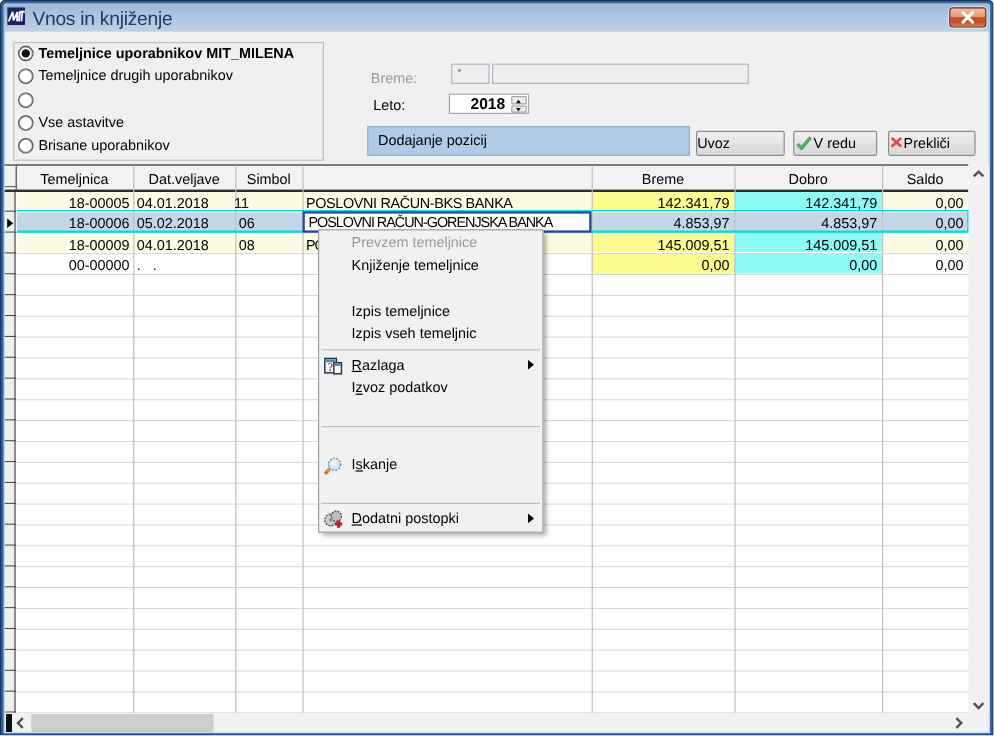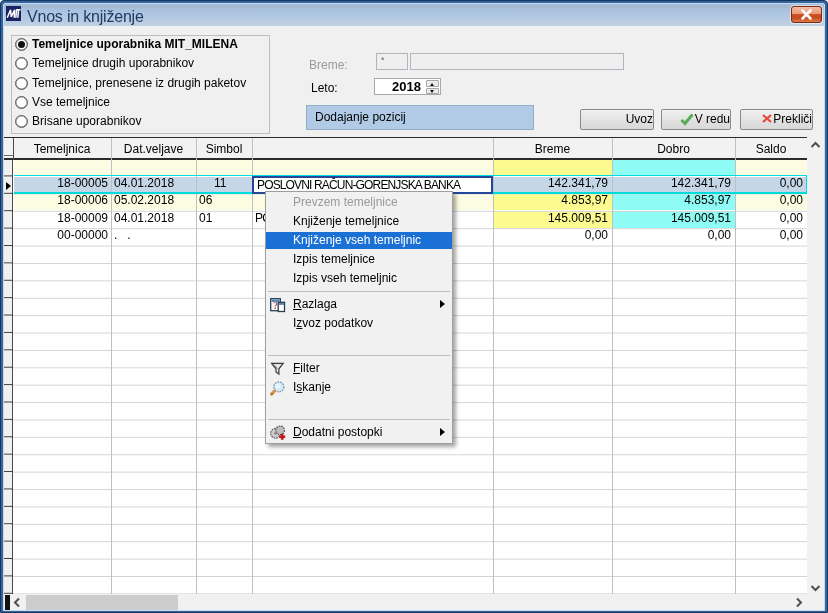--- a/index.html
+++ b/index.html
@@ -19,33 +19,33 @@
 .radio.sel:after{content:"";position:absolute;left:2px;top:2px;width:7px;height:7px;border-radius:50%;background:#111}
 .rlbl{position:absolute;left:20px;white-space:nowrap}
 
 .glabel{color:#9B9B9B}
 #enotaS{position:absolute;left:372px;top:27px;width:32px;height:17px;background:#EFEFEF;border:1px solid #AFB6BD;font-size:9px;color:#666;padding:1px 0 0 4px}
 #enotaL{position:absolute;left:406px;top:27px;width:214px;height:17px;background:#EFEFEF;border:1px solid #AFB6BD}
 #letoBox{position:absolute;left:370px;top:52px;width:67px;height:17px;background:#fff;border:1px solid #A9A9AC;font-weight:bold;font-size:13px;text-align:right;padding:0 19px 0 3px;line-height:16px}
 .sb{position:absolute;left:422px;width:13px;height:6.5px;background:#ECECEC;border:1px solid #A6A6A6;border-radius:1px;box-sizing:border-box}
 .sb:before{content:"";position:absolute;left:3px}.sb.u:before{top:1.5px;border-left:2.8px solid transparent;border-right:2.8px solid transparent;border-bottom:3.2px solid #111}
 .sb.d:before{top:1.5px;border-left:2.8px solid transparent;border-right:2.8px solid transparent;border-top:3.2px solid #111}
-#dodaj{position:absolute;left:302px;top:79px;width:228px;height:25px;background:#B1CBE7;border:1px solid #94AECA;line-height:23px;padding-left:8px}
-.btn{position:absolute;top:83px;height:21px;border:1px solid #8A8A8A;border-radius:2px;background:linear-gradient(180deg,#EFEFEF,#E6E6E6 45%,#E0E0E0 55%,#D9D9D9);text-align:right;line-height:19px}
+#dodaj{position:absolute;left:302px;top:79px;width:269px;height:25px;background:#B1CBE7;border:1px solid #94AECA;line-height:23px;padding-left:8px}
+.btn{position:absolute;top:83px;height:21px;border:1px solid #8A8A8A;border-radius:2px;background:linear-gradient(180deg,#EFEFEF,#E6E6E6 45%,#E0E0E0 55%,#D9D9D9);text-align:left;line-height:19px}
 
 #tbl{position:absolute;left:0px;top:111px;width:820px;height:457px;background:#fff}
 #tblTop{position:absolute;left:0;top:111px;width:803px;height:1.5px;background:#2B2B2B}
 #thead{position:absolute;left:0;top:112px;width:803px;height:21.5px;background:#F2F2F2;border-bottom:2px solid #2B2B2B;box-sizing:border-box}
 .th{position:absolute;top:4px;width:100px;text-align:center}
 .hline{position:absolute;left:9px;top:150.5px;width:794px;height:417.5px;background:linear-gradient(180deg,transparent 0 16.4px,#D4D4D4 16.4px 17.4px);background-size:100% 17.4px}
 .vl{position:absolute;top:112px;height:456px;width:1px;background:#C0C0C0}
 #selcol{position:absolute;left:0;top:133.5px;width:9px;height:434.5px;background:#F0F0F0;border-right:1px solid #4A4A4A}
 #selcolGrid{position:absolute;left:0;top:133.1px;width:9px;height:434.9px;background:linear-gradient(180deg,transparent 0 16.4px,#3A3A3A 16.4px 17.4px);background-size:100% 17.4px}
 .rowbg{position:absolute}
-.cell{position:absolute;white-space:nowrap;overflow:hidden;padding-top:16px;height:33px}
+.cell{position:absolute;white-space:nowrap;overflow:hidden;padding-top:2px;height:33px}
 .num{text-align:right}
 
 #vscroll{position:absolute;left:803px;top:111px;width:17px;height:457px;background:#F1F1F1}
 #hscroll{position:absolute;left:0px;top:569px;width:820px;height:15px;background:#F1F1F1}
 
 #menu{position:absolute;left:265px;top:191px;width:188px;height:253px;background:#F1F1F1;border:1px solid #9E9E9E;box-shadow:3px 3px 4px rgba(0,0,0,0.35);z-index:10}
 .mi{position:absolute;left:0;width:186px;height:19px;line-height:19px}
 .mi .t{position:absolute;left:27px;top:0;white-space:nowrap}
 .mi.dis{color:#9A9A9A}
 .mi.hot{background:#1B70D6;color:#fff;height:17.5px;line-height:17.5px}
@@ -62,27 +62,26 @@
         <path d="M1.2 11.8 L4.6 3.8 M4.6 3.8 L5.2 11 M5.2 11 L8.6 3.8 M8.6 3.8 L8.2 11.8 M10.6 3.8 L9.8 11.8 M10.2 3.8 L14.6 3.8 M12.6 3.8 L11.8 11.8" stroke="#fff" stroke-width="1.5" fill="none"></path>
       </svg></div>
   <div id="title">Vnos in knjiženje</div>
   <div id="closebtn"><svg width="29" height="15" viewBox="0 0 29 15">
         <path d="M10.5 3.5 L18.5 11.5 M18.5 3.5 L10.5 11.5" stroke="#fff" stroke-width="2.6" stroke-linecap="round"></path>
       </svg></div>
 </div>
 <div id="content">
   <div id="groupbox">
     <div class="radio sel" style="top:2px"></div>
-      <div class="rlbl" style="top:1px;font-weight:bold">Temeljnice uporabnika MIT_MILENA</div>
+      <div class="rlbl" style="top:1px;font-weight:bold">Temeljnice uporabnikov MIT_MILENA</div>
     <div class="radio" style="top:21px"></div>
       <div class="rlbl" style="top:20px">Temeljnice drugih uporabnikov</div>
     <div class="radio" style="top:41px"></div>
-      <div class="rlbl" style="top:40px">Temeljnice, prenesene iz drugih paketov</div>
     <div class="radio" style="top:60px"></div>
-      <div class="rlbl" style="top:59px">Vse temeljnice</div>
+      <div class="rlbl" style="top:59px">Vse astavitve</div>
     <div class="radio" style="top:79px"></div>
       <div class="rlbl" style="top:78px">Brisane uporabnikov</div>
   </div>
   <div class="abs glabel" style="left:305px;top:32px">Breme:</div>
   <div id="enotaS">*</div>
   <div id="enotaL"></div>
   <div class="abs" style="left:307px;top:55px">Leto:</div>
   <div id="letoBox">2018</div>
   <div class="sb u" style="top:54px"></div>
   <div class="sb d" style="top:61.5px"></div>
@@ -135,36 +134,36 @@
   <div class="vl" style="left:731px"></div>
 
   <div class="abs" style="left:10px;top:148.6px;width:793px;height:1.9px;background:#00DCDC;z-index:3"></div>
   <div class="abs" style="left:10px;top:165.7px;width:793px;height:1.9px;background:#00DCDC;z-index:3"></div>
   <div class="abs" style="left:801.5px;top:148.6px;width:1.5px;height:19px;background:#00DCDC;z-index:3"></div>
 
   <div class="abs" style="left:2px;top:156px;width:0;height:0;border-top:4px solid transparent;border-bottom:4px solid transparent;border-left:5px solid #000;z-index:3"></div>
 
   <div class="cell num" style="left:10px;top:133.5px;width:94px">18-00005</div>
   <div class="cell" style="left:110px;top:133.5px;width:82px">04.01.2018</div>
-  <div class="cell" style="left:210px;top:133.5px;width:50px">11</div>
+  <div class="cell" style="left:191px;top:133.5px;width:50px">11</div>
   <div class="cell" style="left:251px;top:133.5px;width:238px;letter-spacing:-0.3px">POSLOVNI RAČUN-BKS BANKA</div>
   <div class="cell num" style="left:489px;top:133.5px;width:115px">142.341,79</div>
   <div class="cell num" style="left:608px;top:133.5px;width:119px">142.341,79</div>
   <div class="cell num" style="left:731px;top:133.5px;width:68px">0,00</div>
 
   <div class="cell num" style="left:10px;top:151px;width:94px">18-00006</div>
   <div class="cell" style="left:110px;top:151px;width:82px">05.02.2018</div>
   <div class="cell" style="left:195px;top:151px;width:50px">06</div>
   <div class="cell num" style="left:489px;top:151px;width:115px">4.853,97</div>
   <div class="cell num" style="left:608px;top:151px;width:119px">4.853,97</div>
   <div class="cell num" style="left:731px;top:151px;width:68px">0,00</div>
 
   <div class="cell num" style="left:10px;top:168.5px;width:94px">18-00009</div>
   <div class="cell" style="left:110px;top:168.5px;width:82px">04.01.2018</div>
-  <div class="cell" style="left:195px;top:168.5px;width:50px">01</div>
+  <div class="cell" style="left:195px;top:168.5px;width:50px">08</div>
   <div class="cell" style="left:251px;top:168.5px;width:196px;font-size:12px;letter-spacing:-0.85px">POSLOVNI RAČUN-GORENJSKA BANKA</div>
   <div class="cell num" style="left:489px;top:168.5px;width:115px">145.009,51</div>
   <div class="cell num" style="left:608px;top:168.5px;width:119px">145.009,51</div>
   <div class="cell num" style="left:731px;top:168.5px;width:68px">0,00</div>
 
   <div class="cell num" style="left:10px;top:186px;width:94px">00-00000</div>
   <div class="cell" style="left:110px;top:186px;width:82px">.&nbsp;&nbsp;&nbsp;.</div>
   <div class="cell num" style="left:489px;top:186px;width:115px">0,00</div>
   <div class="cell num" style="left:608px;top:186px;width:119px">0,00</div>
   <div class="cell num" style="left:731px;top:186px;width:68px">0,00</div>
@@ -190,23 +189,20 @@
       </svg>
   </div>
 </div>
 
 <div id="menu">
   <div class="mi dis" style="top:1px">
       <span class="t">Prevzem temeljnice</span>
     </div>
   <div class="mi" style="top:20px">
       <span class="t">Knjiženje temeljnice</span>
-    </div>
-  <div class="mi hot" style="top:39.5px">
-      <span class="t">Knjiženje vseh temeljnic</span>
     </div>
   <div class="mi" style="top:58px">
       <span class="t">Izpis temeljnice</span>
     </div>
   <div class="mi" style="top:77px">
       <span class="t">Izpis vseh temeljnic</span>
     </div>
   <div class="msep" style="top:99px"></div>
   <div class="mi" style="top:103px">
       <svg class="micon" viewBox="0 0 18 16">
@@ -216,27 +212,20 @@
         <rect x="9.2" y="5.8" width="6.3" height="9.2" fill="#fff" stroke="#26404E" stroke-width="1.3"></rect>
         <rect x="9.8" y="6.5" width="5.1" height="1.9" fill="#4E88B8"></rect>
       </svg>
       <span class="t"><u>R</u>azlaga</span>
       <div class="marrow"></div>
     </div>
   <div class="mi" style="top:122px">
       <span class="t">I<u>z</u>voz podatkov</span>
     </div>
   <div class="msep" style="top:163px"></div>
-  <div class="mi" style="top:167px">
-      <svg class="micon" viewBox="0 0 18 16">
-        <path d="M2.6 2.8 H14.2 L9.9 8.3 V13.6 L7 11.4 V8.3 Z" fill="#E8E8E8" stroke="#3A3A3A" stroke-width="1.2"></path>
-        <path d="M4.8 3.8 L8.4 8" stroke="#8A8A8A" stroke-width="1"></path>
-      </svg>
-      <span class="t"><u>F</u>ilter</span>
-    </div>
   <div class="mi" style="top:186px">
       <svg class="micon" viewBox="0 0 18 16">
         <path d="M5.8 11.2 L2.6 14.6" stroke="#E09040" stroke-width="3" stroke-linecap="round"></path>
         <path d="M2.3 14.9 l1.2 -1.2" stroke="#7A5A20" stroke-width="1.4"></path>
         <circle cx="9.8" cy="7.4" r="5" fill="#D6E9F8" stroke="#7A95A8" stroke-width="1.3" stroke-dasharray="1.6 1.1"></circle>
         <circle cx="9" cy="6.6" r="2.4" fill="#EAF4FC"></circle>
       </svg>
       <span class="t">I<u>s</u>kanje</span>
     </div>
   <div class="msep" style="top:227px"></div>

